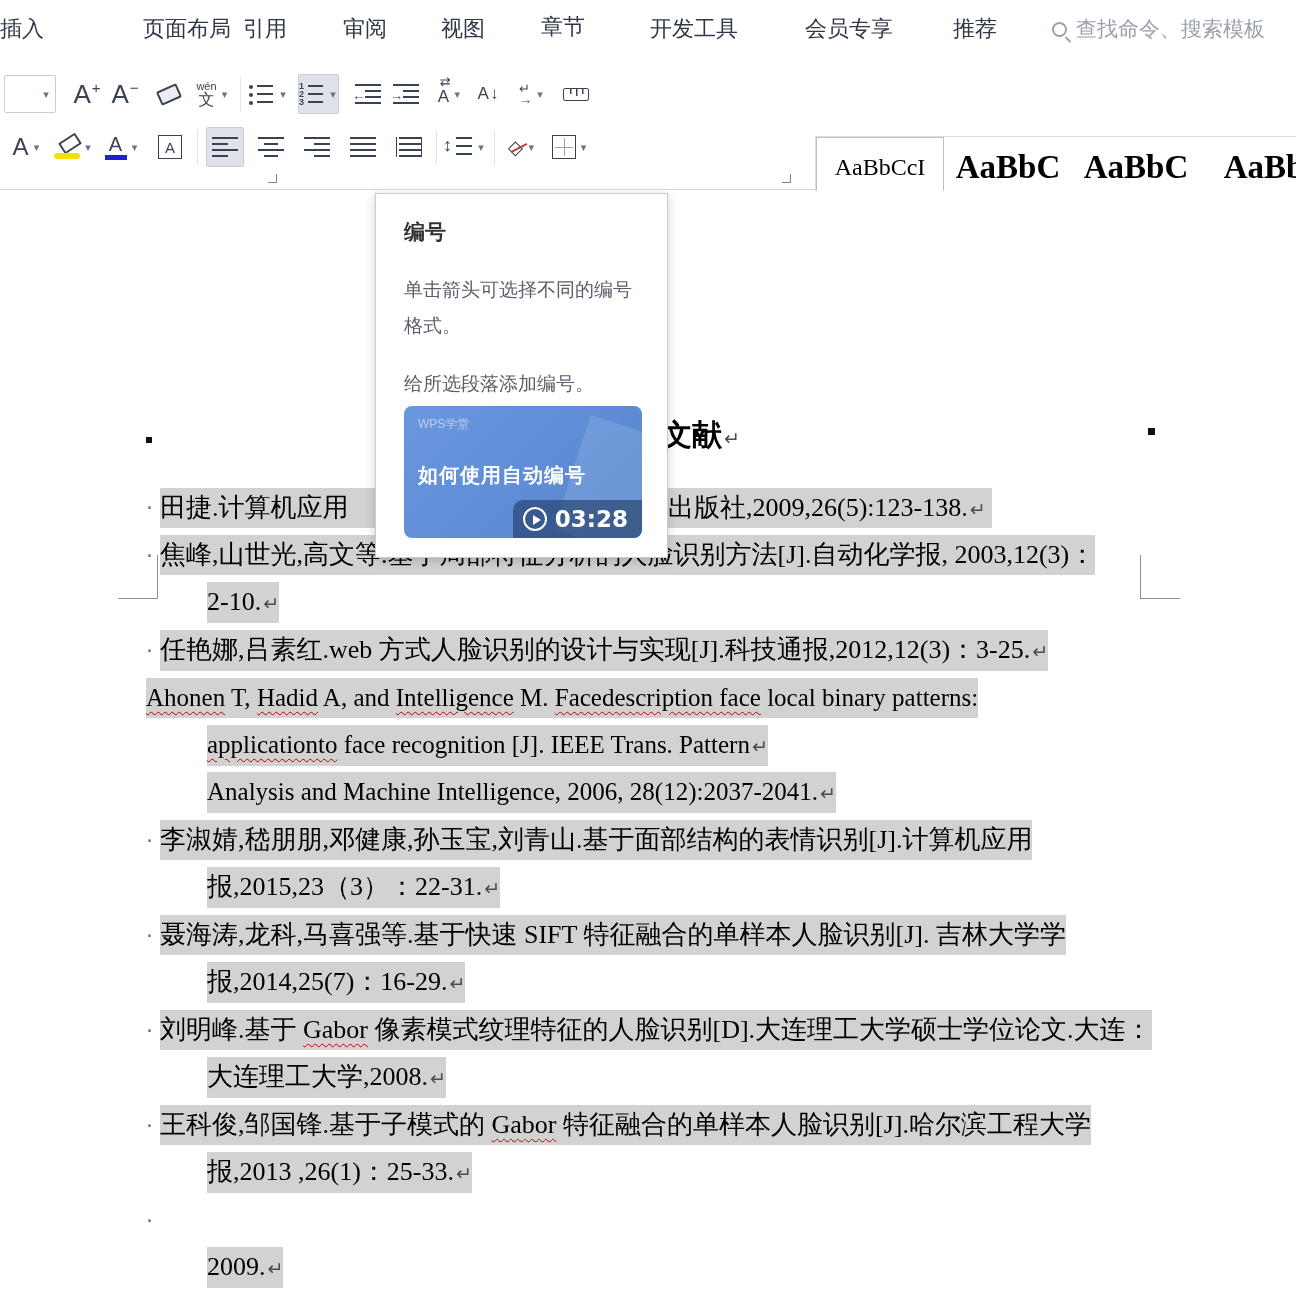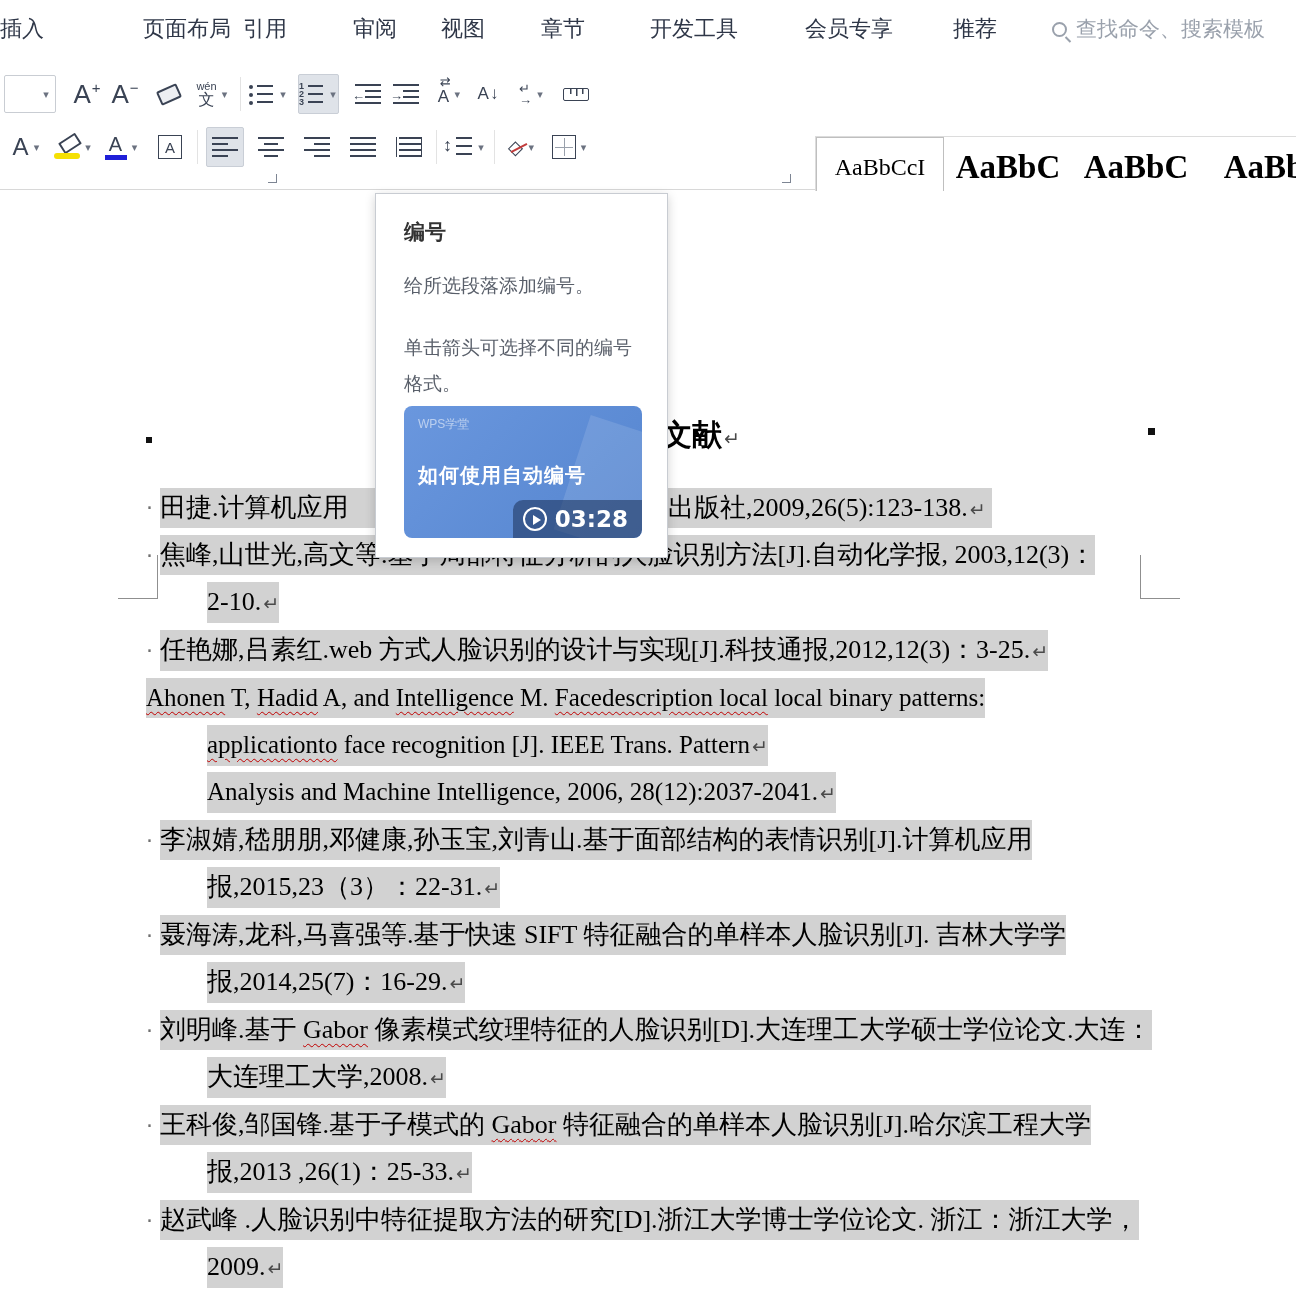--- a/index.html
+++ b/index.html
@@ -173,23 +173,23 @@
         text-decoration-thickness:1px; text-underline-offset:5px; }
 </style>
 </head>
 <body>
 
 <div id="menubar">
   <div id="menu-items">
       <div class="menu-item" style="left: 0px;">插入</div>
       <div class="menu-item" style="left: 95px; margin-left: 48px;">页面布局</div>
       <div class="menu-item" style="left: 243px;">引用</div>
-      <div class="menu-item" style="left: 353px;">审阅</div>
+      <div class="menu-item" style="left: 343px;">审阅</div>
       <div class="menu-item" style="left: 441px;">视图</div>
-      <div class="menu-item" style="left: 541px;">章节</div>
+      <div class="menu-item" style="left: 541px; font-family: Liberation Mono, monospace;">章节</div>
       <div class="menu-item" style="left: 650px;">开发工具</div>
       <div class="menu-item" style="left: 805px;">会员专享</div>
       <div class="menu-item" style="left: 953px;">推荐</div>
     </div>
   <div id="menu-search">
     <span class="search-glyph"></span>
     <span>查找命令、搜索模板</span>
   </div>
 </div>
 
@@ -368,22 +368,22 @@
       </div>
       <div class="style-item">
         <div class="style-sample">AaBb</div>
         <div class="style-label">标题 3</div>
       </div>
     </div>
 </div>
 
 <div id="tooltip">
   <h3>编号</h3>
+  <p id="tt-line2">单击箭头可选择不同的编号格式。</p>
   <p id="tt-line1">给所选段落添加编号。</p>
-  <p id="tt-line2">单击箭头可选择不同的编号格式。</p>
   <div id="video-card">
     <div class="ghost"></div>
     <span class="vc-brand">WPS学堂</span>
     <span class="vc-title">如何使用自动编号</span>
     <div class="vc-pill">
       <span class="vc-play"></span>
       <span class="vc-dur">03:28</span>
     </div>
   </div>
 </div>
@@ -404,21 +404,21 @@
         <span class="hl">焦峰,山世光,高文等.基于局部特征分析的人脸识别方法[J].自动化学报, 2003,12(3)：</span>
       </div>
       <div class="ref-line hang">
         <span class="hl">2-10.<span class="pilcrow">↵</span></span>
       </div>
       <div class="ref-line">
         <span class="paramark">·</span>
         <span class="hl">任艳娜,吕素红.web 方式人脸识别的设计与实现[J].科技通报,2012,12(3)：3-25.<span class="pilcrow">↵</span></span>
       </div>
       <div class="ref-line">
-        <span class="hl en"><span class="sp">Ahonen</span> T, <span class="sp">Hadid</span> A, and <span class="sp">Intelligence</span> M. <span class="sp">Facedescription local</span> local binary patterns: </span>
+        <span class="hl en"><span class="sp">Ahonen</span> T, <span class="sp">Hadid</span> A, and <span class="sp">Intelligence</span> M. <span class="sp">Facedescription face</span> local binary patterns: </span>
       </div>
       <div class="ref-line hang">
         <span class="hl en"><span class="sp">applicationto</span> face recognition [J]. IEEE Trans. Pattern<span class="pilcrow">↵</span></span>
       </div>
       <div class="ref-line hang">
         <span class="hl en">Analysis and Machine Intelligence, 2006, 28(12):2037-2041.<span class="pilcrow">↵</span></span>
       </div>
       <div class="ref-line">
         <span class="paramark">·</span>
         <span class="hl">李淑婧,嵇朋朋,邓健康,孙玉宝,刘青山.基于面部结构的表情识别[J].计算机应用</span>
@@ -442,20 +442,19 @@
       </div>
       <div class="ref-line">
         <span class="paramark">·</span>
         <span class="hl">王科俊,邹国锋.基于子模式的 <span class="sp">Gabor</span> 特征融合的单样本人脸识别[J].哈尔滨工程大学</span>
       </div>
       <div class="ref-line hang">
         <span class="hl">报,2013 ,26(1)：25-33.<span class="pilcrow">↵</span></span>
       </div>
       <div class="ref-line">
         <span class="paramark">·</span>
-        <span class="hl">赵武峰 .人脸识别中特征提取方法的研究[D].浙江大学博士学位论文.  浙江：浙江大学，</span>
       </div>
       <div class="ref-line hang">
         <span class="hl">2009.<span class="pilcrow">↵</span></span>
       </div>
     </div>
 
 </div>
 
 </body></html>

